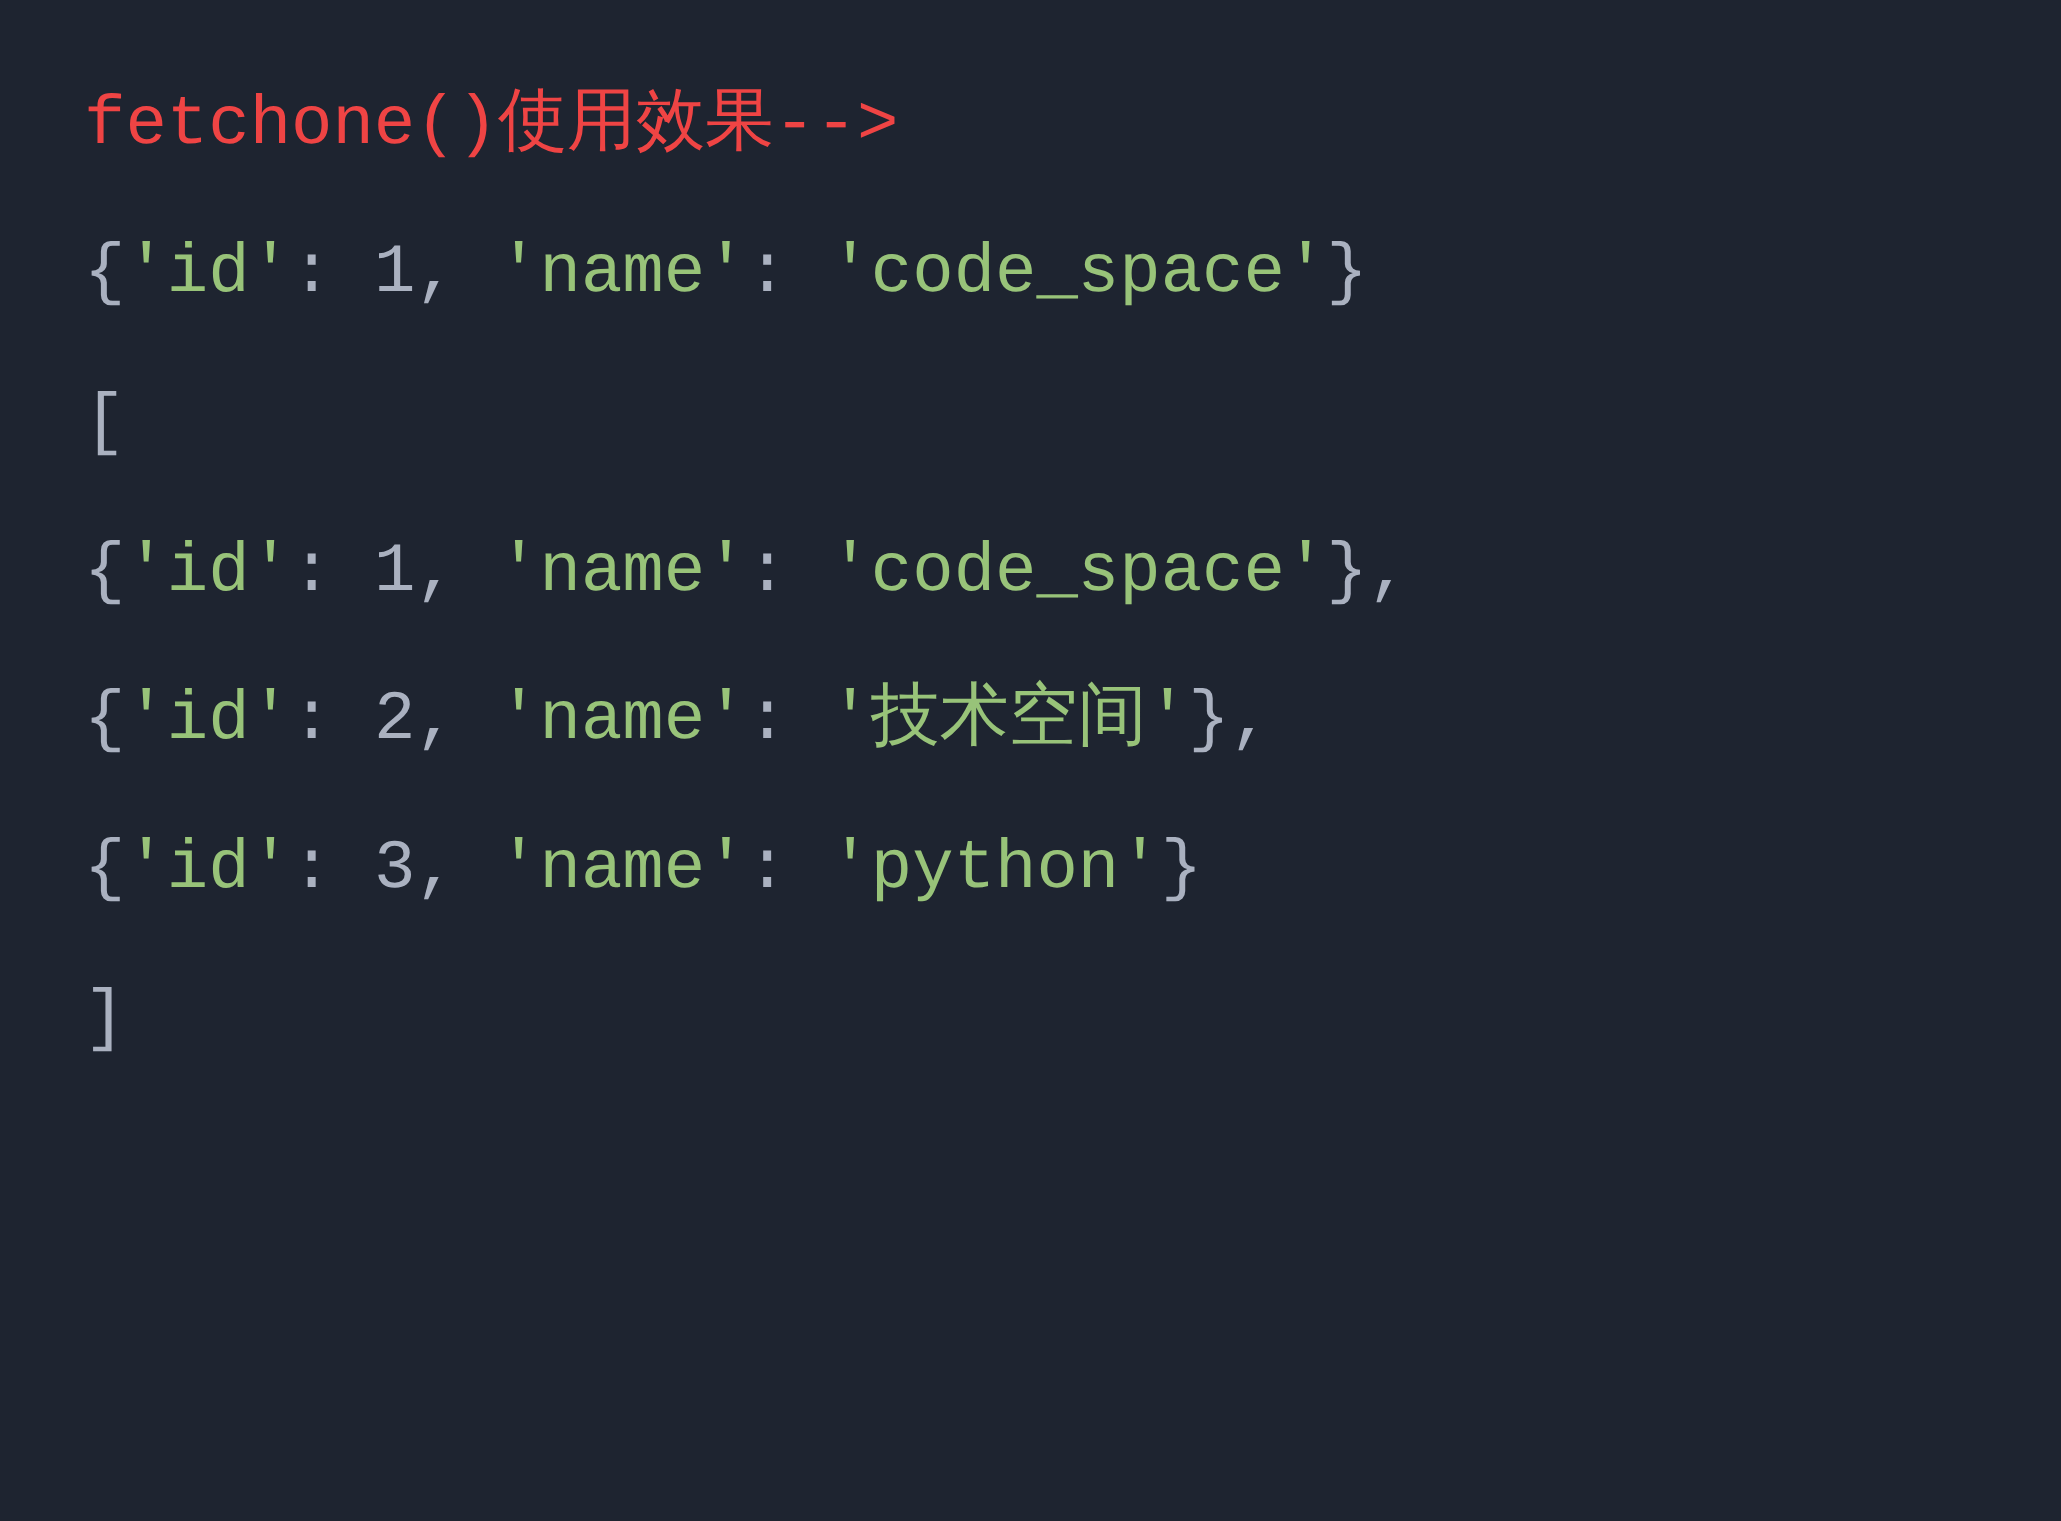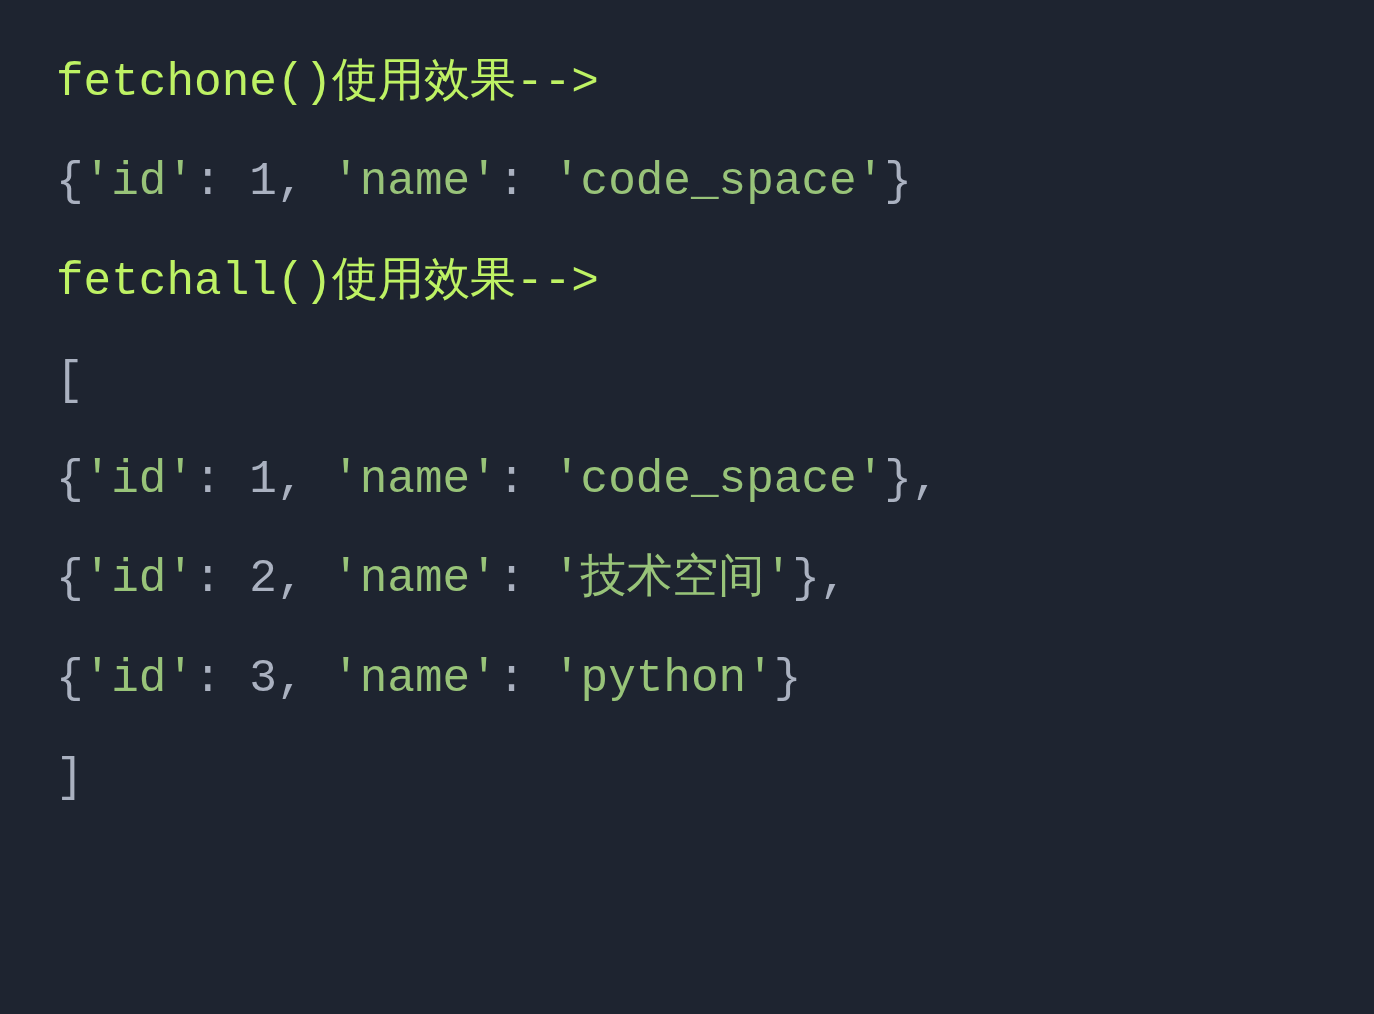--- a/index.html
+++ b/index.html
@@ -21,21 +21,21 @@
       color: #abb2bf;
     }
     .line {
       white-space: pre;
       margin-bottom: 28px;
     }
     .line:last-child {
       margin-bottom: 0;
     }
     .plain {
-      color: #bef264;
+      color: #ef4444;
     }
     .brace {
       color: #aab1c0;
     }
     .string {
       color: #98c379;
       text-align: center;
     }
     .num {
       color: #aab1c0;
@@ -43,19 +43,18 @@
     .punct {
       color: #aab1c0;
     }
   </style>
 </head>
 <body>
 
 <div class="code-block">
   <div class="line"><span class="plain">fetchone()使用效果--&gt;</span></div>
   <div class="line"><span class="brace">{</span><span class="string">'id'</span><span class="punct">: </span><span class="num">1</span><span class="punct">, </span><span class="string">'name'</span><span class="punct">: </span><span class="string">'code_space'</span><span class="brace">}</span></div>
-  <div class="line"><span class="plain">fetchall()使用效果--&gt;</span></div>
   <div class="line"><span class="brace">[</span></div>
   <div class="line"><span class="brace">{</span><span class="string">'id'</span><span class="punct">: </span><span class="num">1</span><span class="punct">, </span><span class="string">'name'</span><span class="punct">: </span><span class="string">'code_space'</span><span class="brace">}</span><span class="punct">,</span></div>
   <div class="line"><span class="brace">{</span><span class="string">'id'</span><span class="punct">: </span><span class="num">2</span><span class="punct">, </span><span class="string">'name'</span><span class="punct">: </span><span class="string">'技术空间'</span><span class="brace">}</span><span class="punct">,</span></div>
   <div class="line"><span class="brace">{</span><span class="string">'id'</span><span class="punct">: </span><span class="num">3</span><span class="punct">, </span><span class="string">'name'</span><span class="punct">: </span><span class="string">'python'</span><span class="brace">}</span></div>
   <div class="line"><span class="brace">]</span></div>
 </div>
 
 </body></html>

